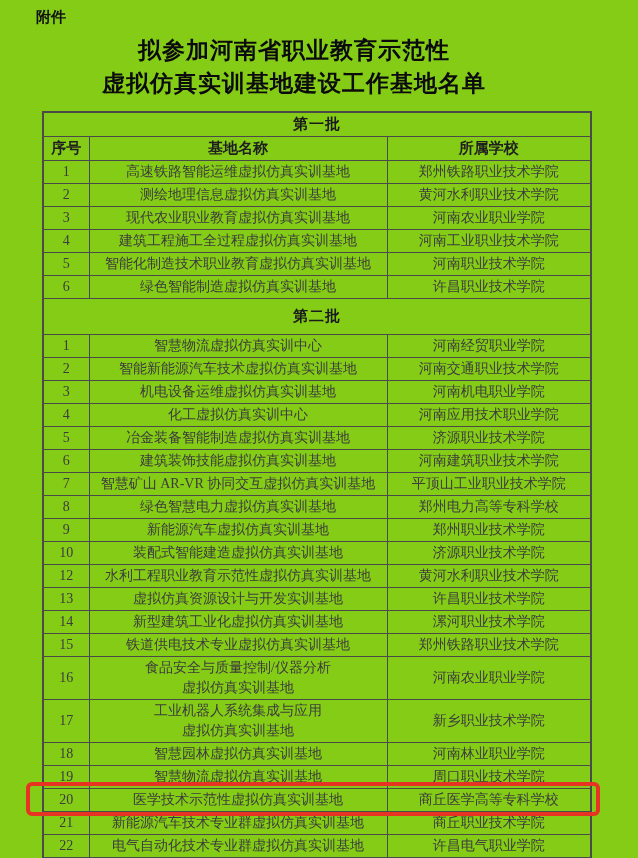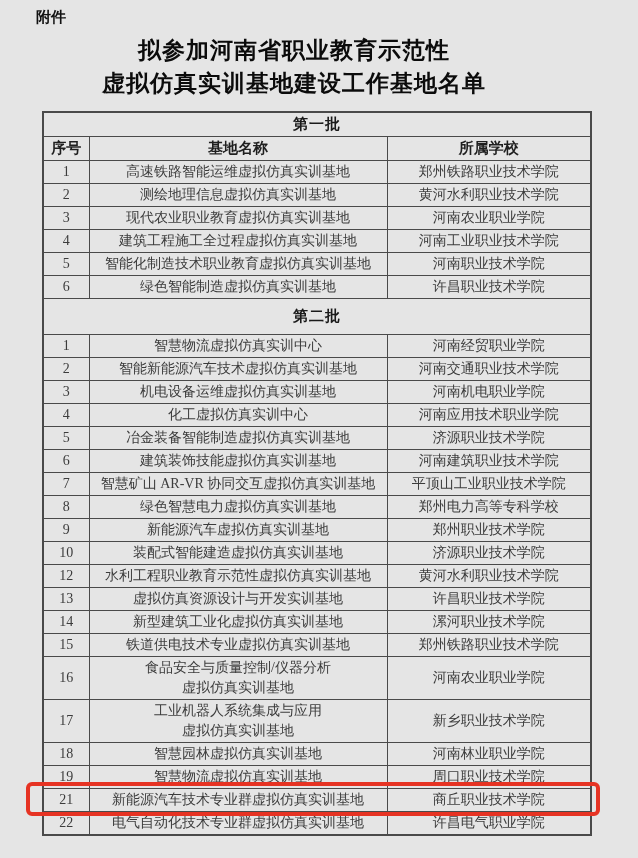--- a/index.html
+++ b/index.html
@@ -1,20 +1,20 @@
 <!DOCTYPE html>
 <html><head>
 <meta charset="utf-8">
 <style>
   html,body { margin:0; padding:0; }
   body {
     width:638px; height:858px; background:#ffffff; overflow:hidden;
     font-family:"Liberation Serif", serif; color:#3c3c3c;
   }
-  .page { position:relative; width:638px; height:858px; background:#e5e5e5; }
+  .page { position:relative; width:638px; height:858px; background:#84cc16; }
 
   .attachment {
     position:absolute; left:36px; top:8px;
     font-family:"Liberation Sans", sans-serif;
     font-size:15px; font-weight:bold; color:#111;
   }
 
   .title {
     position:absolute; left:0; top:34px; width:588px; margin:0;
     text-align:center;
@@ -210,20 +210,25 @@
           <td class="num-cell">18</td>
           <td class="name-cell">智慧园林虚拟仿真实训基地</td>
           <td class="school-cell">河南林业职业学院</td>
         </tr>
         <tr>
           <td class="num-cell">19</td>
           <td class="name-cell">智慧物流虚拟仿真实训基地</td>
           <td class="school-cell">周口职业技术学院</td>
         </tr>
         <tr>
+          <td class="num-cell">20</td>
+          <td class="name-cell">医学技术示范性虚拟仿真实训基地</td>
+          <td class="school-cell">商丘医学高等专科学校</td>
+        </tr>
+        <tr>
           <td class="num-cell">21</td>
           <td class="name-cell">新能源汽车技术专业群虚拟仿真实训基地</td>
           <td class="school-cell">商丘职业技术学院</td>
         </tr>
         <tr>
           <td class="num-cell">22</td>
           <td class="name-cell">电气自动化技术专业群虚拟仿真实训基地</td>
           <td class="school-cell">许昌电气职业学院</td>
         </tr>
       </tbody>

